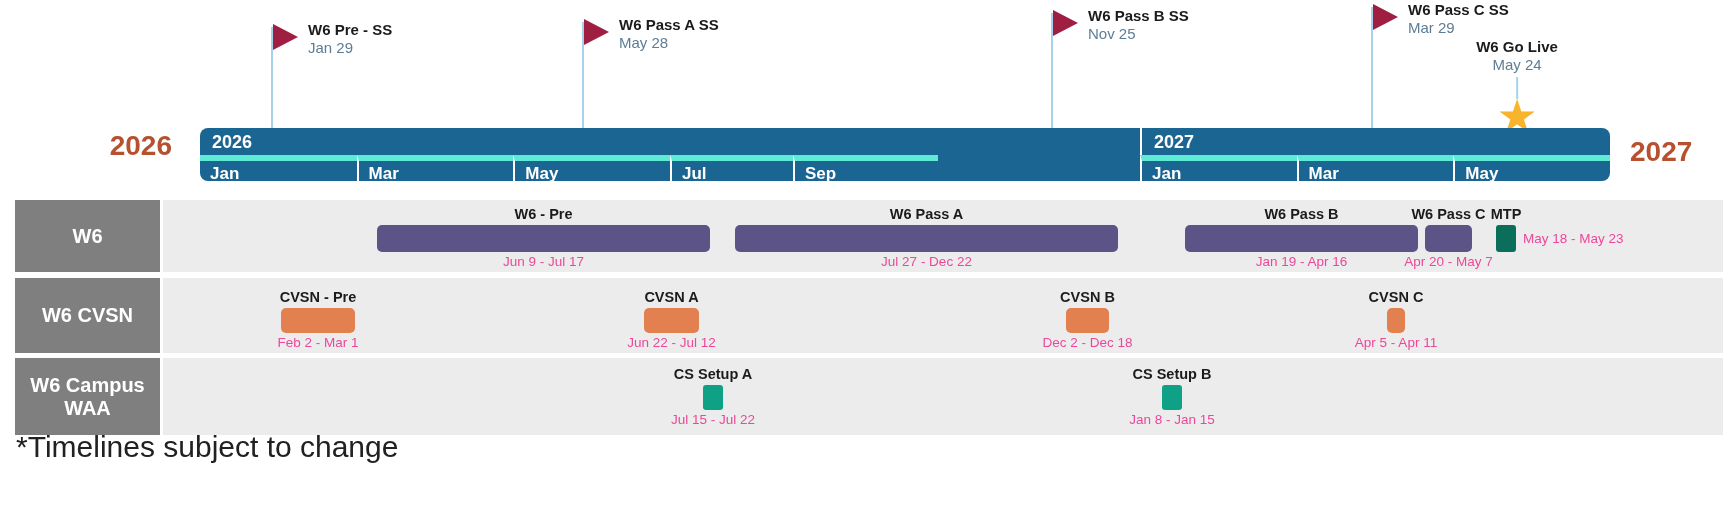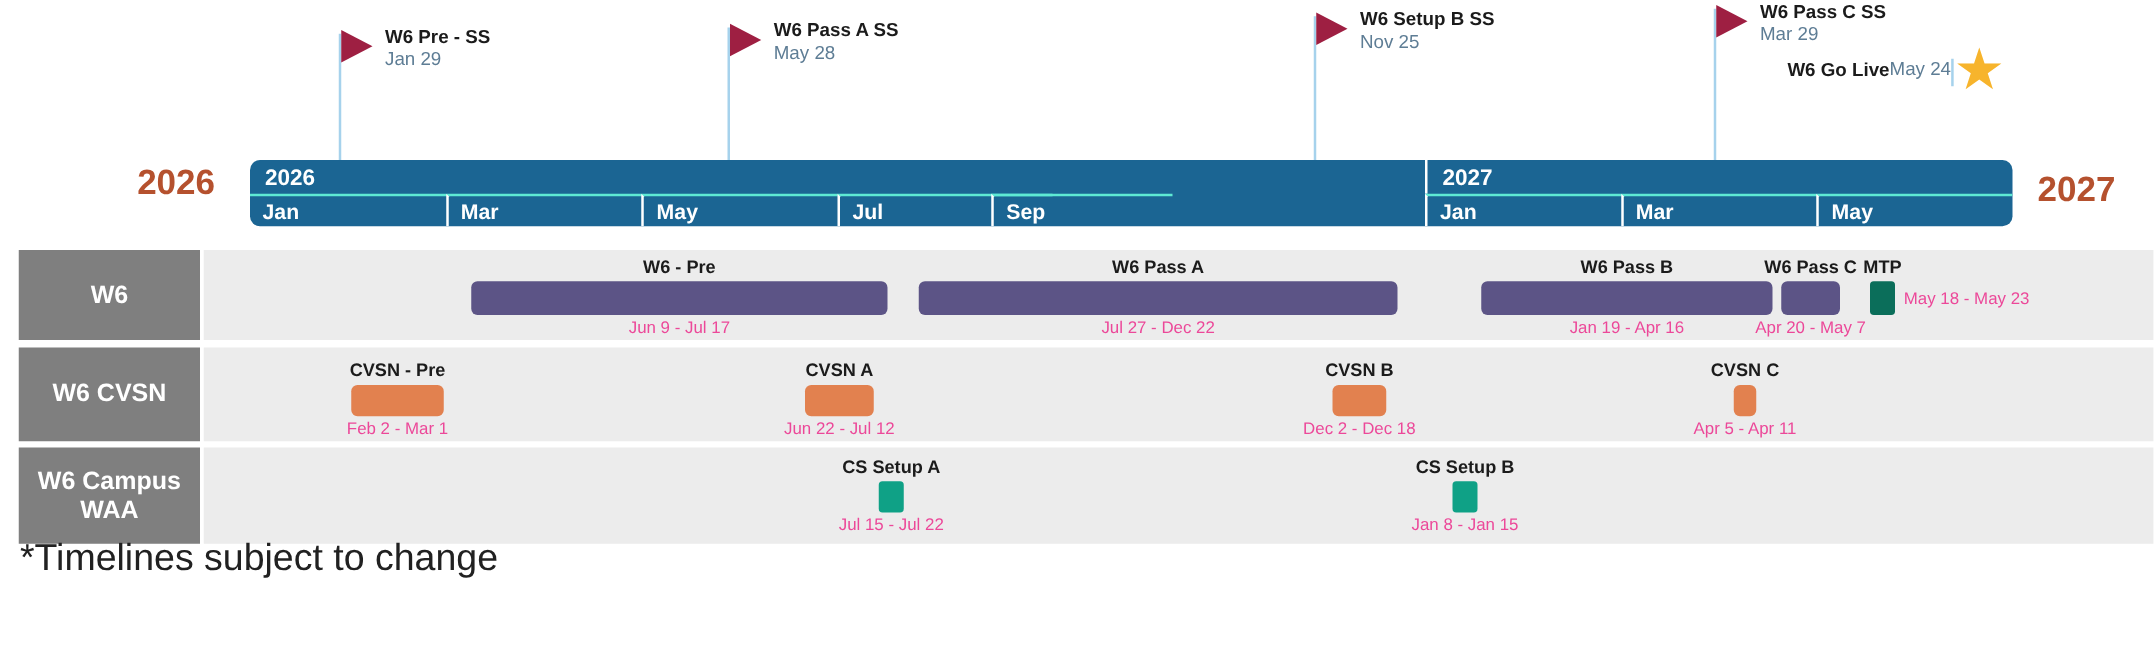--- a/index.html
+++ b/index.html
@@ -11,33 +11,33 @@
 
   
   .milestone{position:absolute;}
   .ms-pole{position:absolute;left:0;width:2px;background:#a6d2ec;}
   .ms-flag{position:absolute;left:2px;width:0;height:0;
     border-top:13px solid transparent;border-bottom:13px solid transparent;
     border-left:25px solid #9e1f42;}
   .ms-text{position:absolute;left:37px;top:-3px;white-space:nowrap;}
   .ms-title{font-size:15px;font-weight:bold;color:#1b1b1b;line-height:1.2;}
   .ms-date{font-size:15px;color:#5e7d95;line-height:1.25;}
-  .star-ms{position:absolute;display:flex;flex-direction:row;align-items:center;transform:translateX(-50%);}
+  .star-ms{position:absolute;display:flex;flex-direction:column;align-items:center;transform:translateX(-50%);}
   .star-ms .ms-title{text-align:center;}
   .star-ms .ms-date{text-align:center;}
   .star-pole{width:2px;height:22px;background:#a6d2ec;margin-top:2px;}
   .star-glyph{font-size:46px;line-height:0.85;color:#f7b42c;margin-top:-2px;
     font-family:"DejaVu Sans",sans-serif;}
 
   
   #tl{position:absolute;background:#1b6593;border-radius:8px;overflow:hidden;}
   .yr-seg,.mo-cell{position:absolute;color:#ffffff;font-weight:bold;}
   .yr-seg{top:0;font-size:18px;padding:4px 0 0 12px;}
   .yr-seg.sep,.mo-cell.sep{border-left:2px solid #ffffff;}
-  .mo-cell{font-size:17px;padding:3px 0 0 10px;border-top:2px solid #5eead4;}
+  .mo-cell{font-size:17px;padding:3px 0 0 10px;border-top:6px solid #5eead4;}
   .outer-year{position:absolute;font-size:28px;font-weight:bold;color:#b5512e;white-space:nowrap;}
 
   
   .lane-label{position:absolute;background:#7f7f7f;color:#ffffff;font-weight:bold;
     font-size:20px;display:flex;align-items:center;justify-content:center;
     text-align:center;line-height:1.15;padding:0 8px;}
   .lane-bg{position:absolute;background:#ececec;}
   .task-bar{position:absolute;border-radius:5px;}
   .c-purple{background:#5c5486;}
   .c-orange{background:#e2814f;}
@@ -69,21 +69,21 @@
         <div class="ms-flag"></div>
         <div class="ms-text">
           <div class="ms-title">W6 Pass A SS</div>
           <div class="ms-date">May 28</div>
         </div>
       </div>
       <div class="milestone" style="left: 1051px; top: 10px;">
         <div class="ms-pole" style="top: 3px; height: 115px;"></div>
         <div class="ms-flag"></div>
         <div class="ms-text">
-          <div class="ms-title">W6 Setup B SS</div>
+          <div class="ms-title">W6 Pass B SS</div>
           <div class="ms-date">Nov 25</div>
         </div>
       </div>
       <div class="milestone" style="left: 1371px; top: 4px;">
         <div class="ms-pole" style="top: 3px; height: 121px;"></div>
         <div class="ms-flag"></div>
         <div class="ms-text">
           <div class="ms-title">W6 Pass C SS</div>
           <div class="ms-date">Mar 29</div>
         </div>

